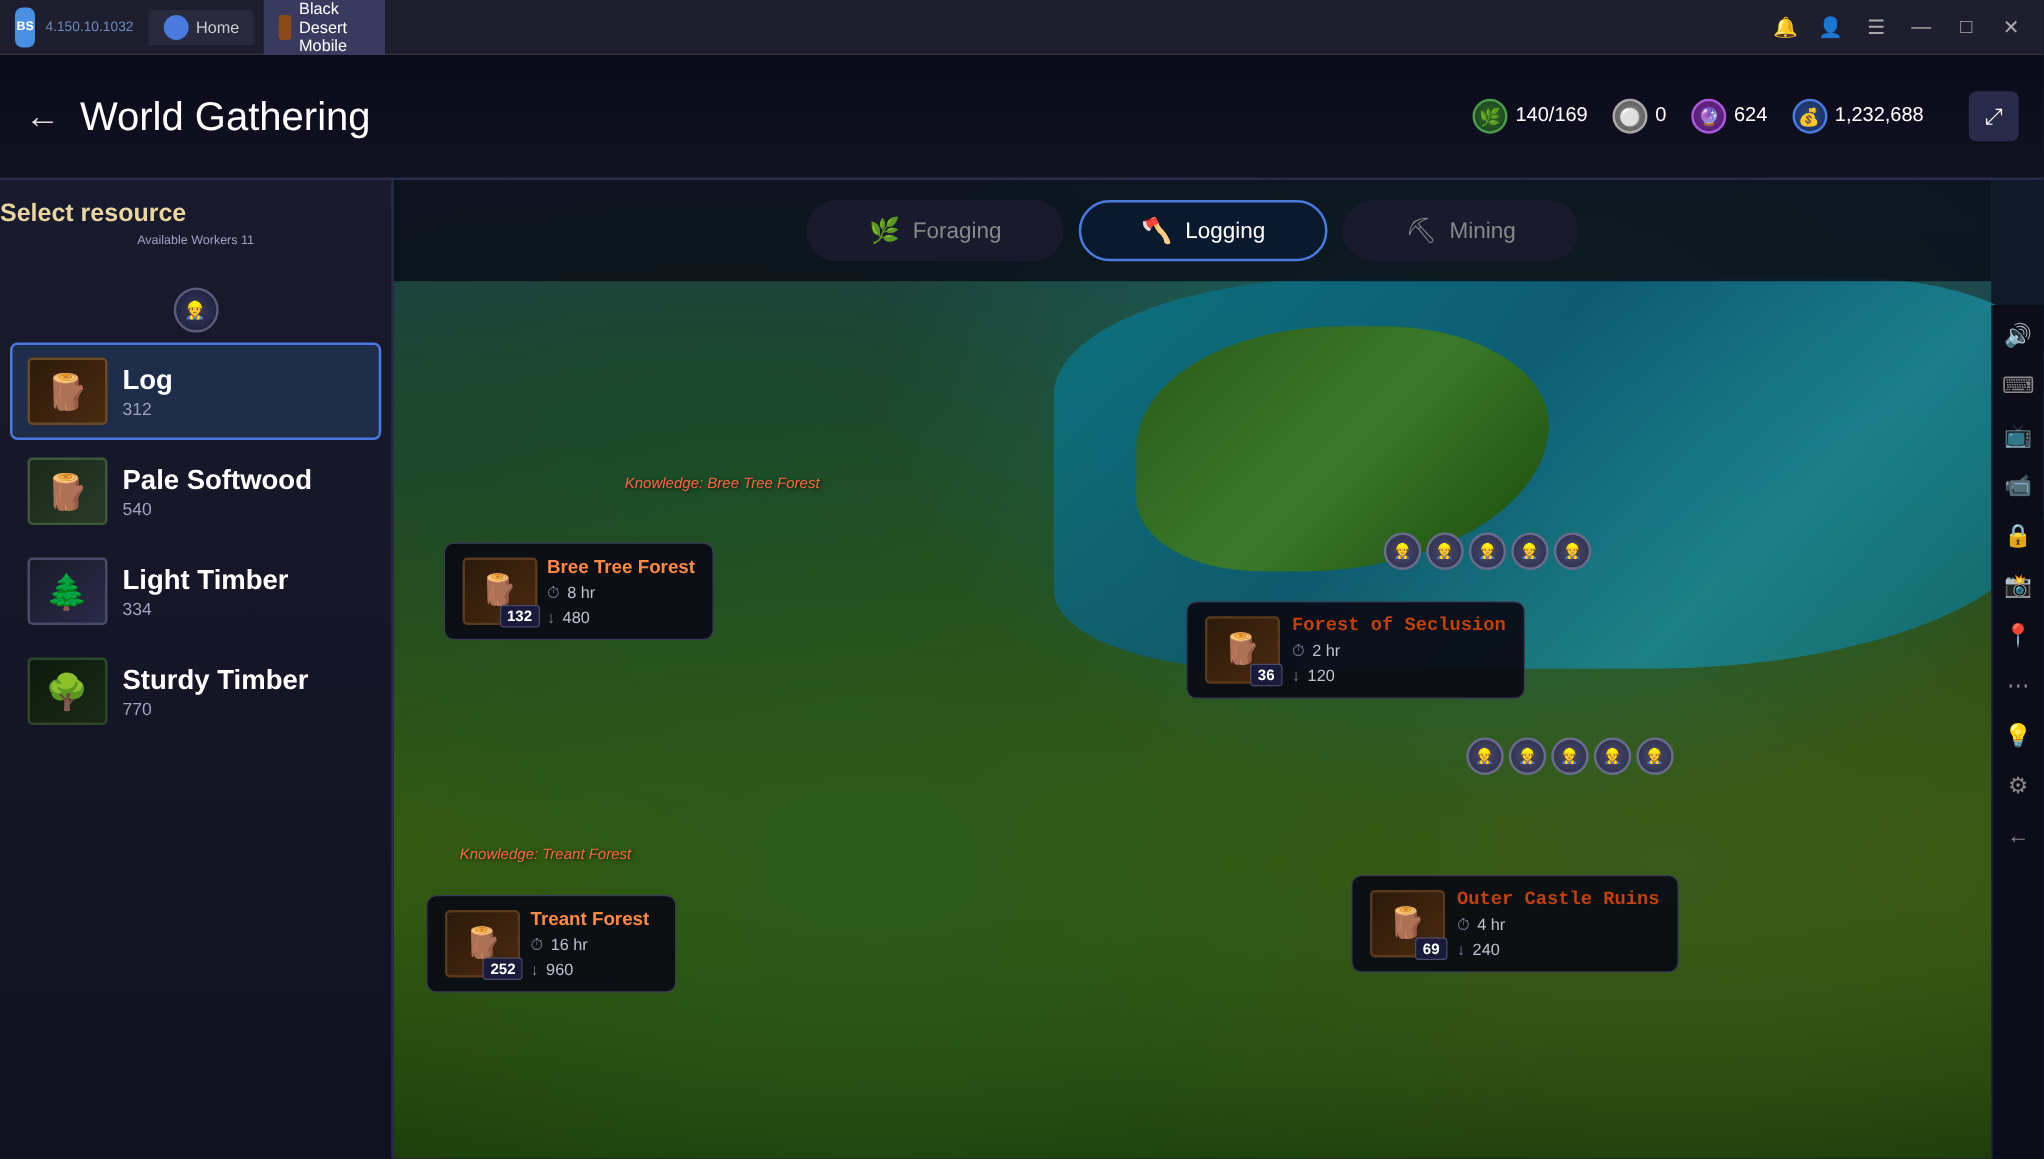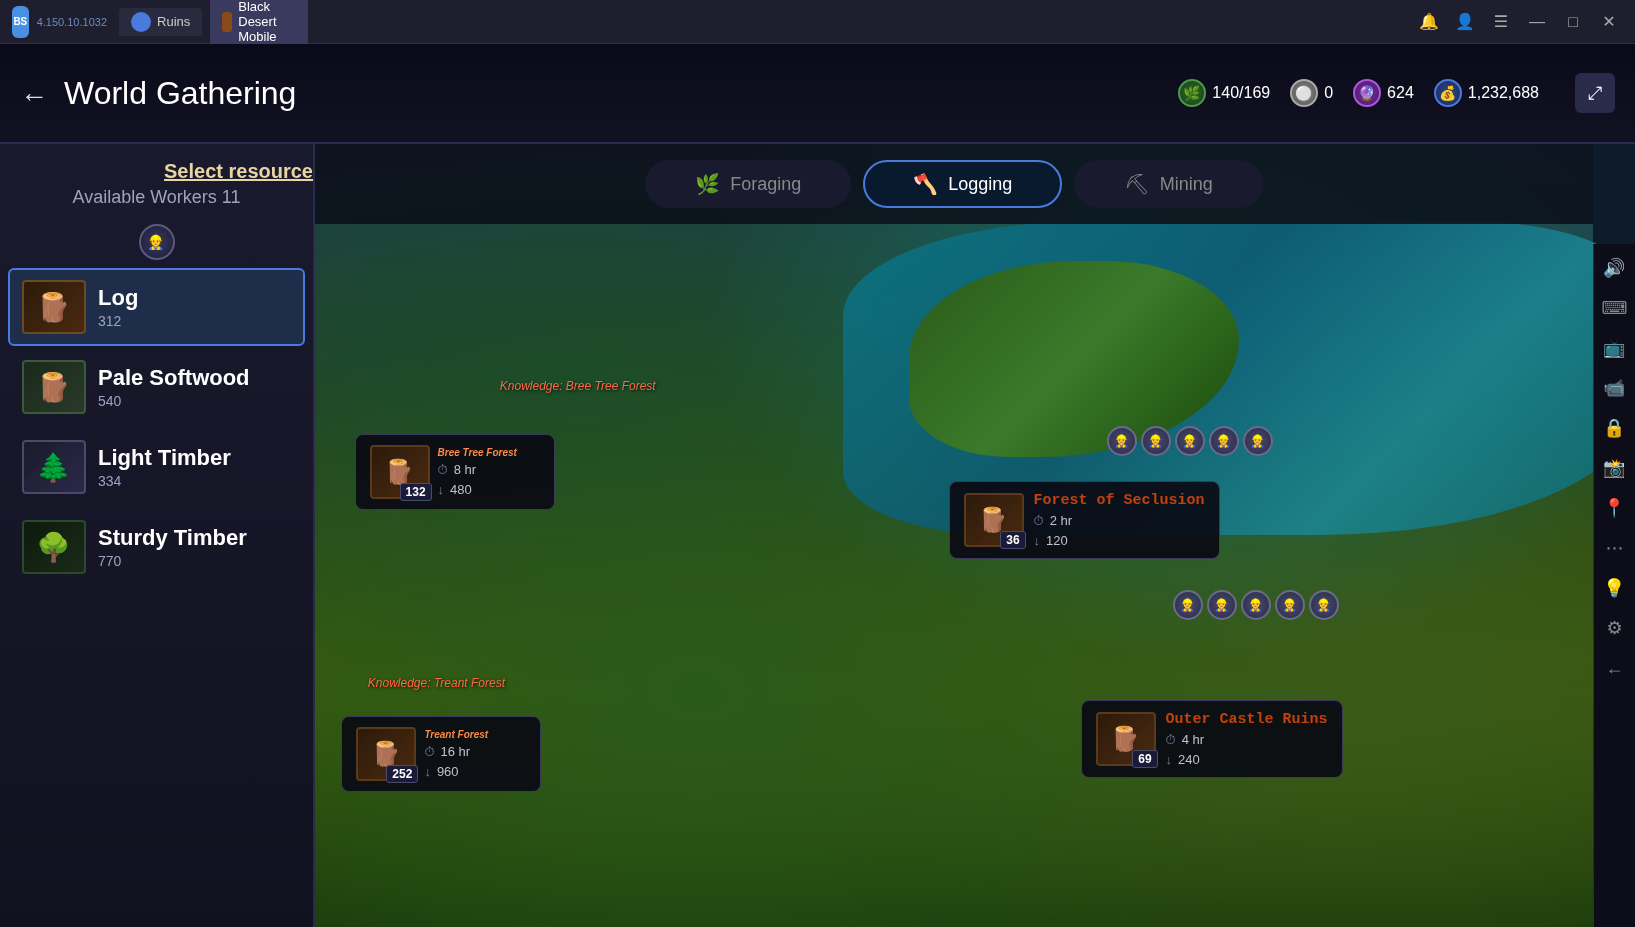--- a/index.html
+++ b/index.html
@@ -185,32 +185,31 @@
     
     .left-panel {
       width: 315px;
       background: linear-gradient(180deg, #1a1a2e 0%, #111120 100%);
       border-right: 2px solid #2a2a4a;
       display: flex;
       flex-direction: column;
       padding: 16px 0;
     }
     .panel-title {
-      text-align: right;
+      text-align: left;
       color: #e8d5a0;
       font-size: 20px;
       font-weight: bold;
       margin-bottom: 4px;
-      text-decoration: underline;
     }
     .panel-subtitle {
       text-align: center;
       color: #a0a0c0;
-      font-size: 18px;
-      margin-bottom: 16px;
+      font-size: 10px;
+      margin-bottom: 32px;
     }
     .worker-icon-row {
       display: flex;
       justify-content: center;
       margin-bottom: 8px;
     }
     .worker-circle {
       width: 36px;
       height: 36px;
       border-radius: 50%;
@@ -370,21 +369,21 @@
       font-size: 12px;
       padding: 1px 5px;
       border-radius: 3px;
       font-weight: bold;
     }
     .location-details {
       display: flex;
       flex-direction: column;
       gap: 4px;
     }
-    .loc-title { color: #ff8844; font-size: 10px; font-weight: bold; font-style: italic; }
+    .loc-title { color: #ff8844; font-size: 15px; font-weight: bold; }
     .loc-stat {
       display: flex;
       align-items: center;
       gap: 6px;
       color: #c0c0d0;
       font-size: 13px;
     }
     .loc-stat-icon { color: #8080a0; }
 
     .knowledge-label {
@@ -454,21 +453,21 @@
   </style>
 </head>
 <body>
 
 <div class="title-bar">
   <div class="title-bar-left">
     <div class="bluestacks-logo">BS</div>
     <span style="color:#6a8ac0;font-size:11px;margin-right:4px;">4.150.10.1032</span>
     <div class="tab">
       <div class="tab-icon" style="background:#4a7add;border-radius:50%;"></div>
-      <span>Ruins</span>
+      <span>Home</span>
     </div>
     <div class="tab active">
       <div class="tab-icon" style="background:#8a4a1a;border-radius:3px;"></div>
       <span>Black Desert Mobile</span>
     </div>
   </div>
   <div class="title-bar-center"></div>
   <div class="title-bar-right">
     <div class="tb-icon">🔔</div>
     <div class="tb-icon">👤</div>

